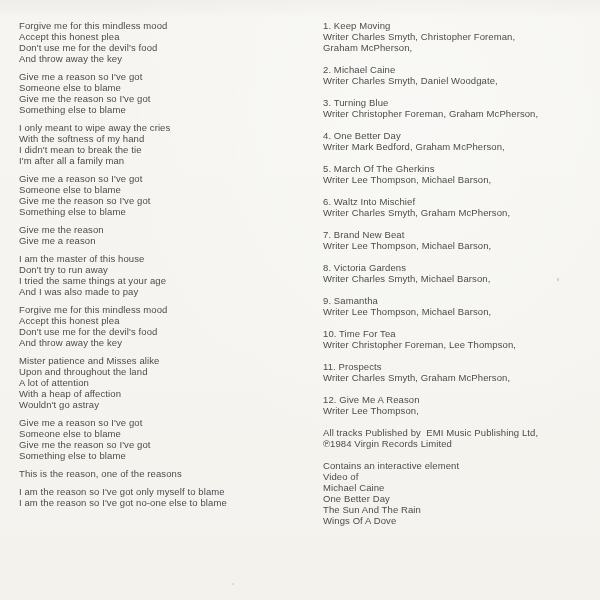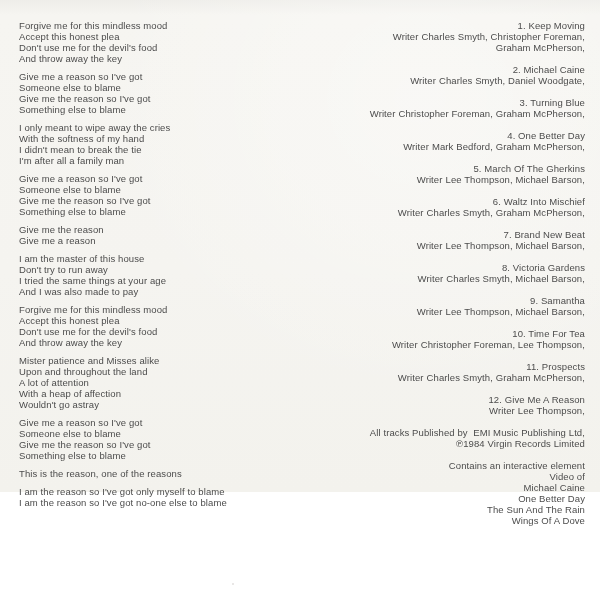--- a/index.html
+++ b/index.html
@@ -7,36 +7,36 @@
     padding: 0;
     width: 600px;
     height: 600px;
     overflow: hidden;
     font-family: "Liberation Sans", sans-serif;
   }
   .page {
     position: absolute;
     inset: 0;
     width: 600px;
-    height: 492px;
+    height: 600px;
     background:
       radial-gradient(ellipse at 70% 20%, rgba(255,255,255,0.35), rgba(255,255,255,0) 55%),
       linear-gradient(180deg, #eeede9 0%, #f6f5f1 3%, #f5f4f0 55%, #f3f2ed 100%);
   }
   .col {
     position: absolute;
     top: 20px;
     color: #4c4c4c;
     font-size: 9.5px;
     line-height: 11px;
     letter-spacing: 0.1px;
     white-space: pre-wrap;
   }
   .col-left  { left: 19px;  width: 290px; }
-  .col-right { left: 323px; width: 262px; text-align: right; }
+  .col-right { left: 323px; width: 262px; }
   .stanza { margin: 0 0 7px 0; }
   .track  { margin: 0 0 11px 0; }
   .writer-label { display: inline-block; margin-right: 3px; }
   .pub-block, .interactive-block { margin: 0 0 11px 0; }
   .line { min-height: 11px; }
   .speck {
     position: absolute;
     border-radius: 50%;
     background: #9a968e;
   }

